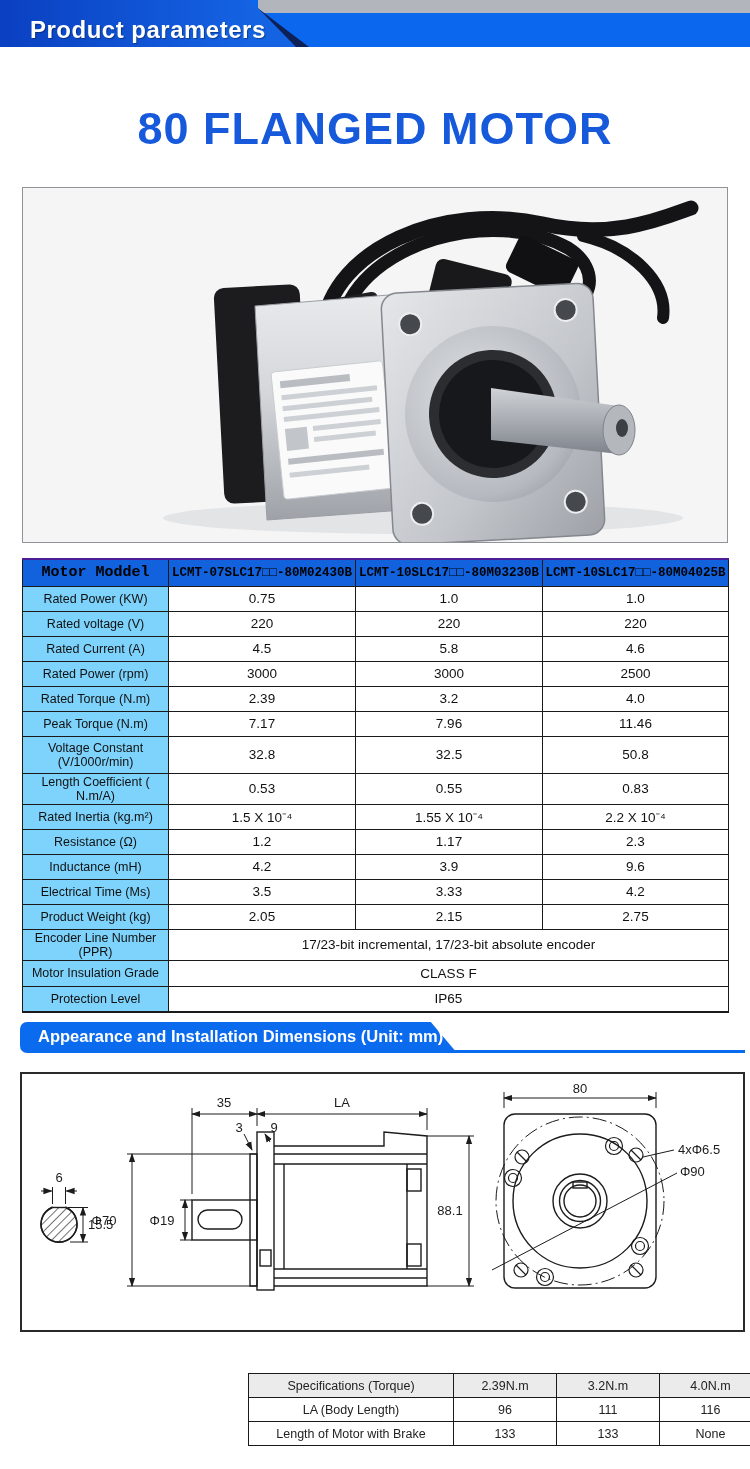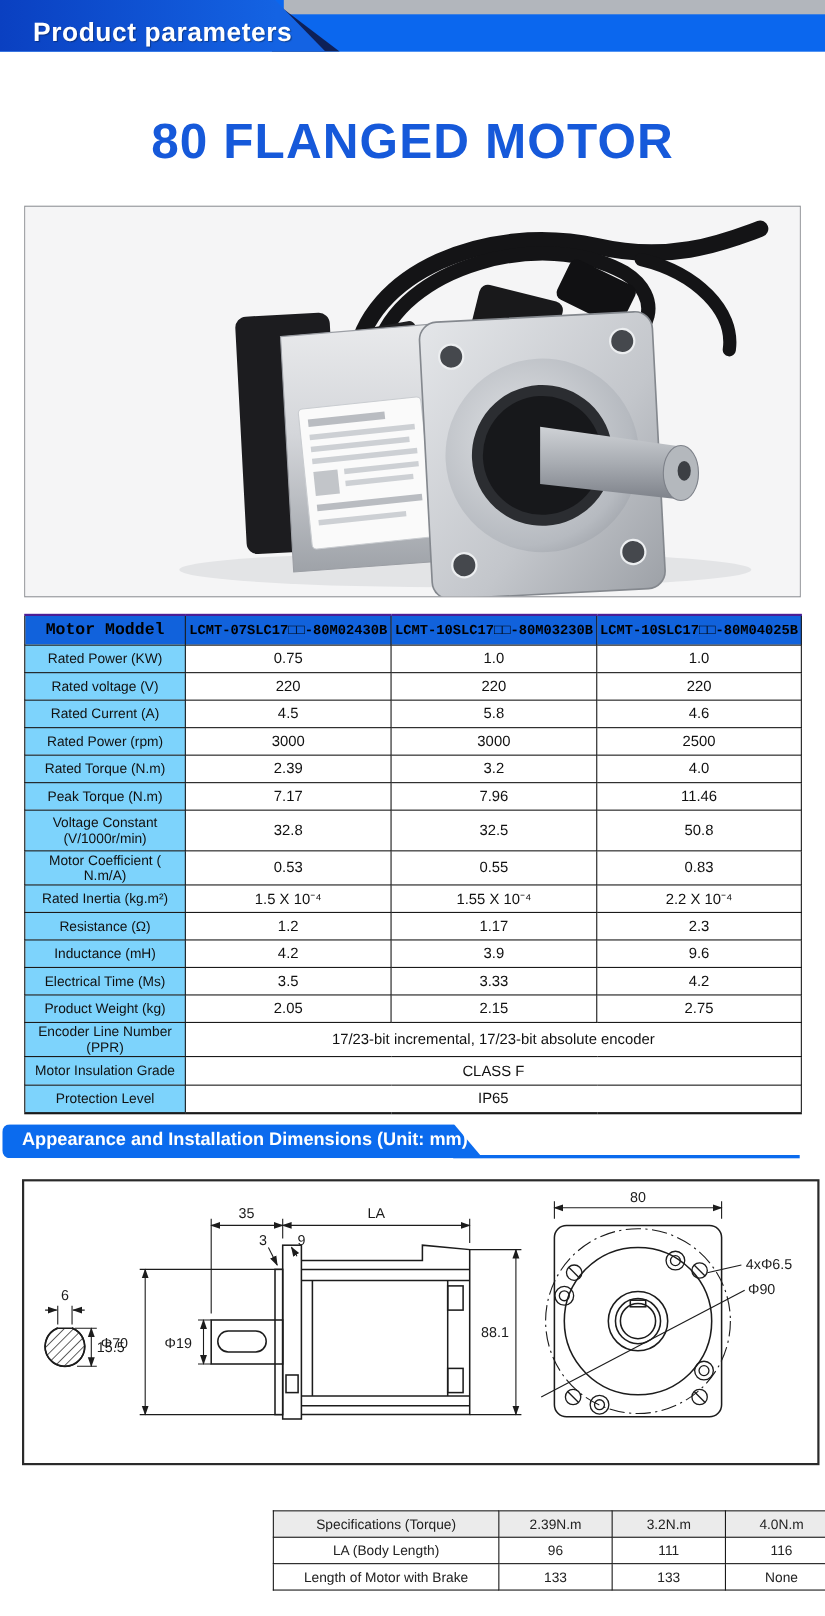--- a/index.html
+++ b/index.html
@@ -34,21 +34,21 @@
   .spec-table th { background:#1162dc; color:#000000; font-size:12.5px; font-weight:bold;
                    border-left:1px solid #cfe0f8; border-top:2px solid #4c1d95; height:27px;font-family:Liberation Mono, monospace; }
   .spec-table th:first-child { font-size:15px; border-left:1px solid #1a1a1a; }
   .spec-table td.lbl { background:#7dd3fc; font-size:12.5px; }
   .spec-table tr.normal td { height:25px; }
   .spec-table tr.tall td { height:37px; }
   .spec-table tr.spanrow td { height:26px; }
   .spec-table tr:last-child td { border-bottom:2px solid #1a1a1a; }
 
   
-  .banner2 { position:absolute; top:1022px; left:2px; width:725px; height:34px; }
+  .banner2 { position:absolute; top:1022px; left:20px; width:725px; height:34px; }
   .banner2-bar { position:absolute; top:0; left:0; width:437px; height:31px; background:#0b6bee;
                  border-radius:7px 0 0 7px;
                  clip-path:polygon(0 0, 94% 0, 100% 100%, 0 100%); }
   .banner2-line { position:absolute; top:28px; left:410px; right:0; height:3px; background:#0b6bee; }
   .banner2-title { position:absolute; top:5px; left:18px; color:#ffffff; font-size:16.5px; font-weight:bold; }
 
   
   .drawing-box { position:absolute; top:1072px; left:20px; width:725px; height:260px;
                  border:2px solid #2a2a2a; background:#ffffff; }
   .drawing-box svg { display:block; }
@@ -205,21 +205,21 @@
           <td>7.96</td>
           <td>11.46</td>
         </tr>
         <tr class="tall">
           <td class="lbl">Voltage Constant (V/1000r/min)</td>
           <td>32.8</td>
           <td>32.5</td>
           <td>50.8</td>
         </tr>
         <tr class="normal">
-          <td class="lbl">Motor Coefficient ( N.m/A)</td>
+          <td class="lbl">Length Coefficient ( N.m/A)</td>
           <td>0.53</td>
           <td>0.55</td>
           <td>0.83</td>
         </tr>
         <tr class="normal">
           <td class="lbl">Rated Inertia (kg.m²)</td>
           <td>1.5 X 10⁻⁴</td>
           <td>1.55 X 10⁻⁴</td>
           <td>2.2 X 10⁻⁴</td>
         </tr>

